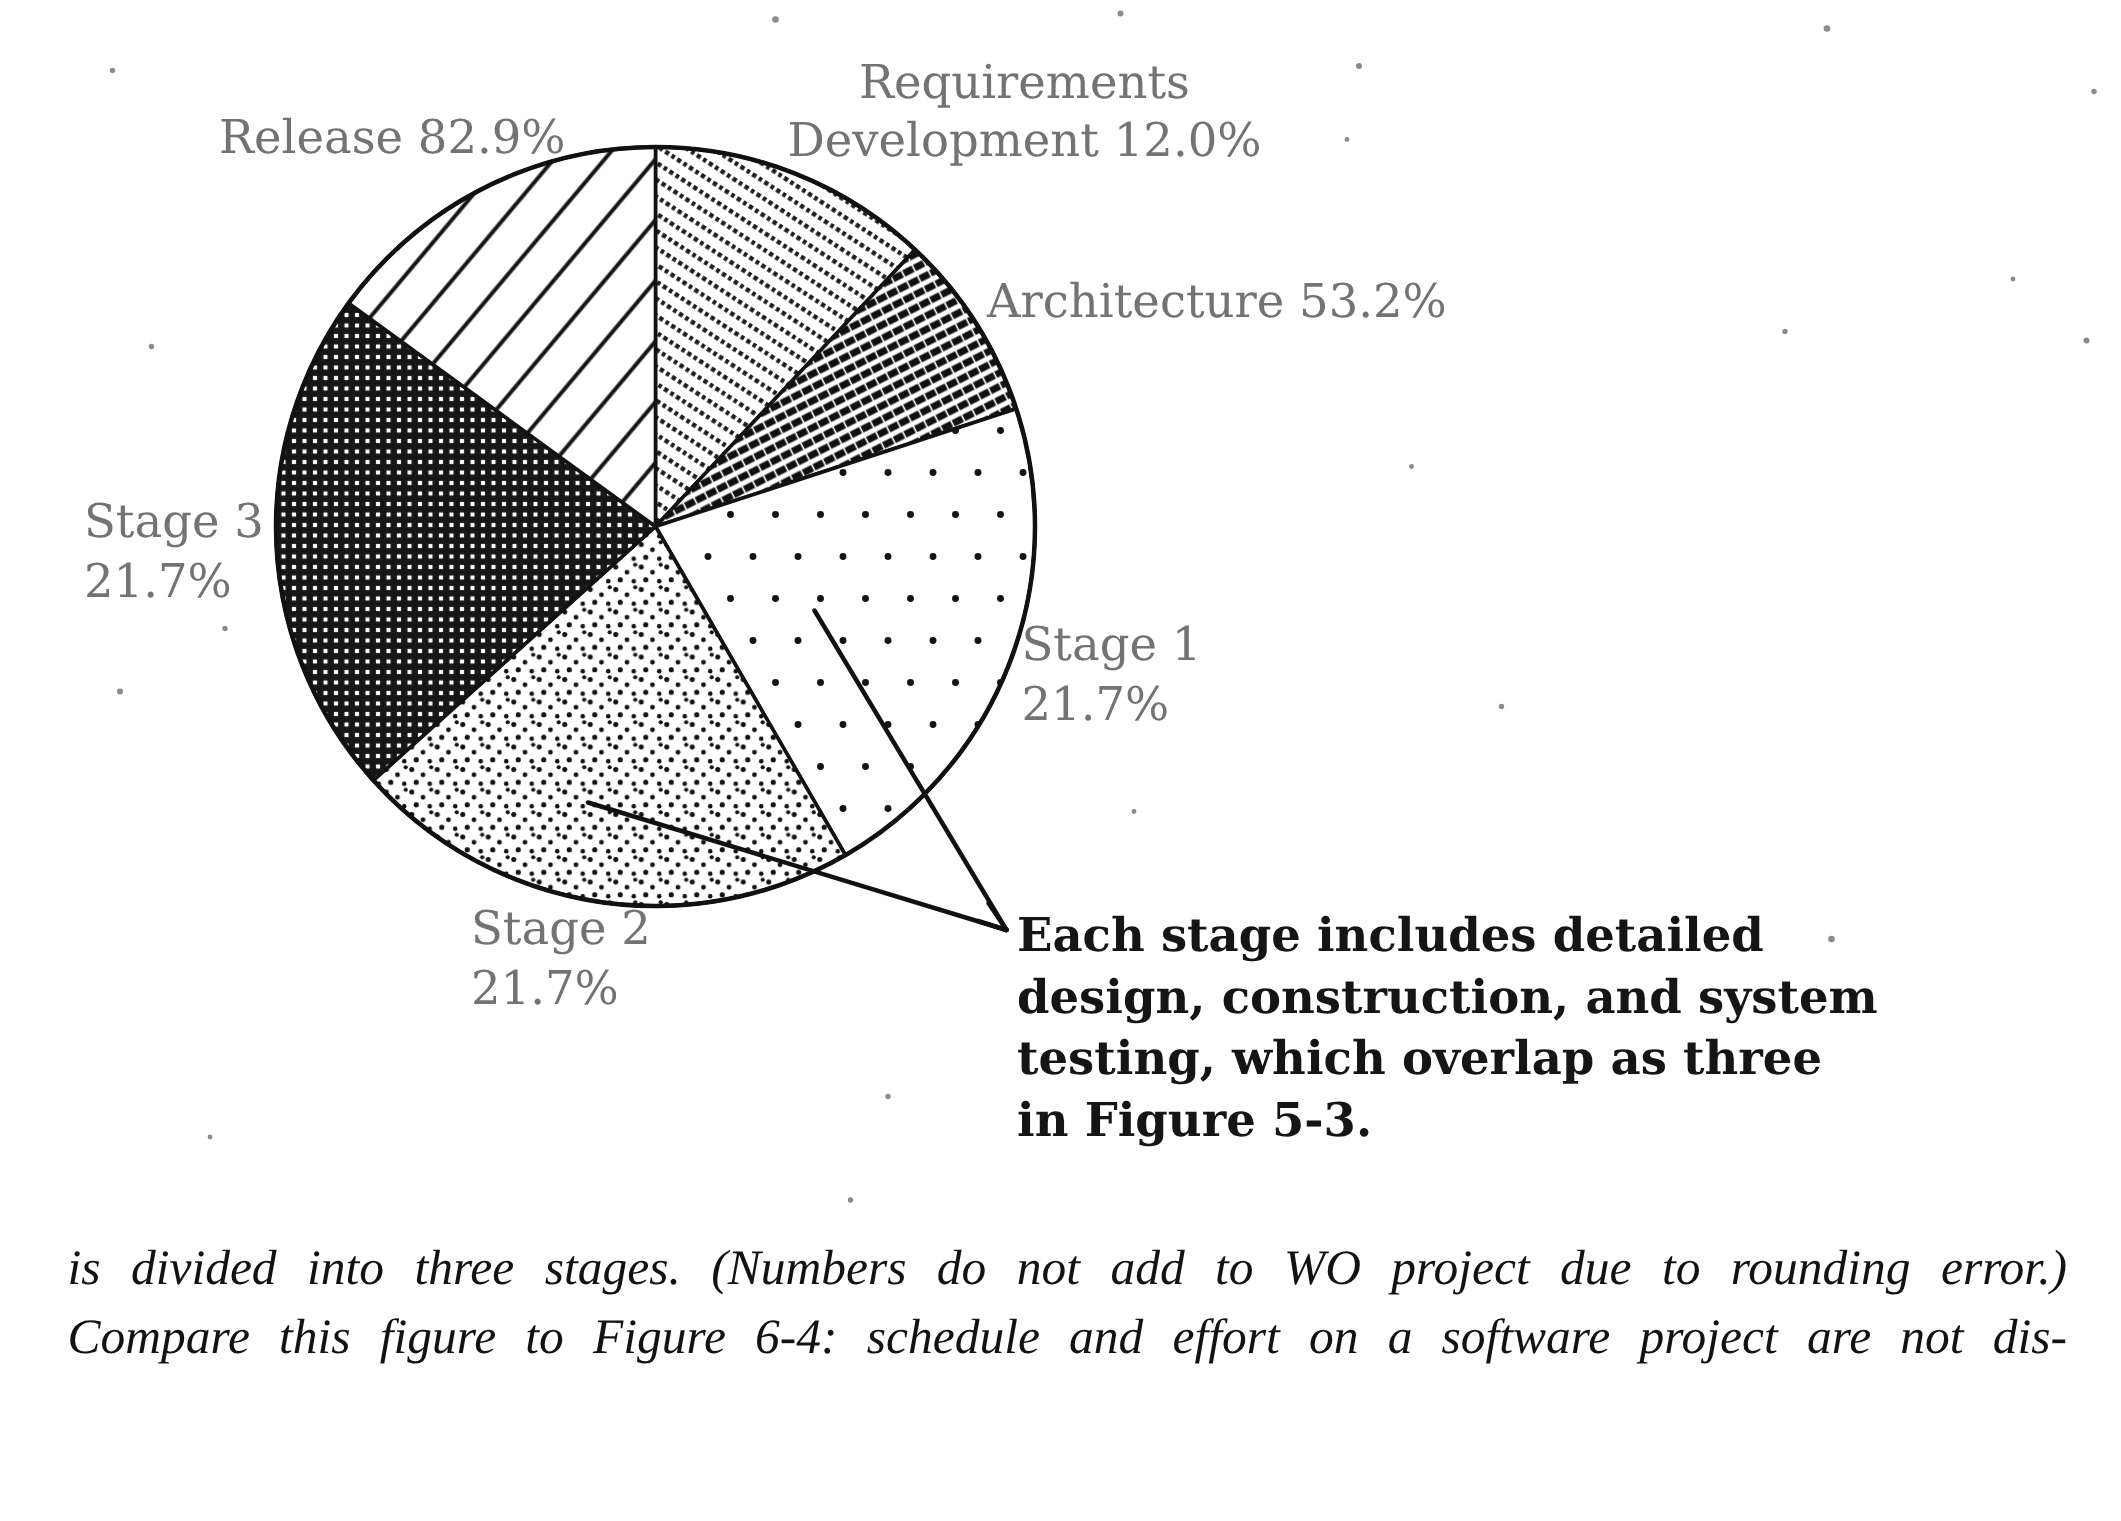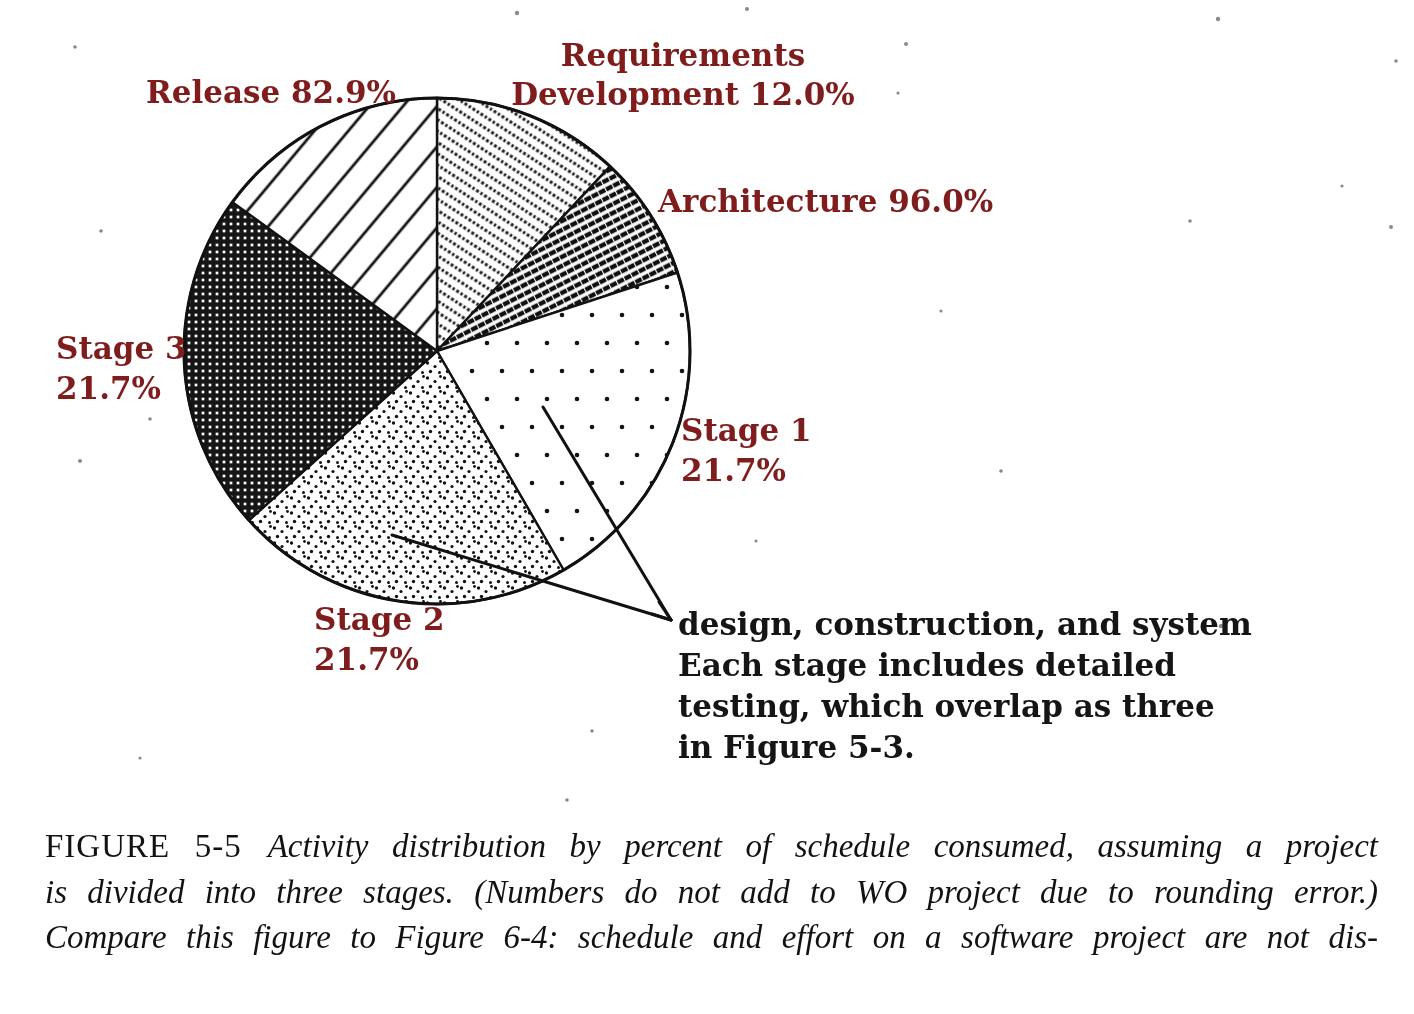--- a/index.html
+++ b/index.html
@@ -1,19 +1,19 @@
 <!DOCTYPE html>
 <html><head>
 <meta charset="utf-8">
 <style>
   html,body{margin:0;padding:0;background:#fff;}
   .page{position:relative;width:1414px;height:1014px;background:#fff;overflow:hidden;
         color:#111;font-family:"DejaVu Serif",serif;}
-  .fig-label{position:absolute;font-weight:bold;font-size:31px;line-height:40px;
-             color:#7f1d1d;white-space:nowrap;}
+  .fig-label{position:absolute;font-weight:normal;font-size:31px;line-height:40px;
+             color:#737373;white-space:nowrap;}
   .fig-label.center{text-align:center;white-space:normal;line-height:39px;}
   .annotation{position:absolute;left:678px;top:604px;width:580px;font-weight:bold;
               font-size:31px;line-height:41px;color:#151515;}
   .caption{position:absolute;left:45px;top:824px;width:1333px;
            font-family:"Liberation Serif",serif;font-style:italic;
            font-size:33px;line-height:45.5px;color:#121212;}
   .caption .cap-line{text-align:justify;text-align-last:justify;}
   .caption .cap-line.last{text-align-last:left;}
   .caption .fig-tag{font-style:normal;letter-spacing:1px;margin-right:26px;}
   svg{position:absolute;left:0;top:0;}
@@ -104,45 +104,42 @@
     </g>
   </svg>
 
   <div class="fig-label center" style="left:500px;top:36px;width:366px;">
     <div>Requirements</div>
     <div>Development 12.0%</div>
   </div>
 
   <div class="fig-label" style="left:146px;top:72px;">Release 82.9%</div>
 
-  <div class="fig-label" style="left:658px;top:181px;">Architecture 96.0%</div>
+  <div class="fig-label" style="left:658px;top:181px;">Architecture 53.2%</div>
 
   <div class="fig-label" style="left:56px;top:328px;">
     <div>Stage 3</div>
     <div>21.7%</div>
   </div>
 
   <div class="fig-label" style="left:681px;top:410px;">
     <div>Stage 1</div>
     <div>21.7%</div>
   </div>
 
   <div class="fig-label" style="left:314px;top:599px;">
     <div>Stage 2</div>
     <div>21.7%</div>
   </div>
 
   <div class="annotation">
+    <div>Each stage includes detailed</div>
     <div>design, construction, and system</div>
-    <div>Each stage includes detailed</div>
     <div>testing, which overlap as three</div>
     <div>in Figure 5-3.</div>
   </div>
 
   <div class="caption">
-    <div class="cap-line">
-      <span class="fig-tag">FIGURE 5-5</span><span>Activity distribution by percent of schedule consumed, assuming a project</span>
-    </div>
     <div class="cap-line">is divided into three stages. (Numbers do not add to WO project due to rounding error.)</div>
     <div class="cap-line">Compare this figure to Figure 6-4: schedule and effort on a software project are not dis-</div>
   </div>
 
 </div>
 
 </body></html>

